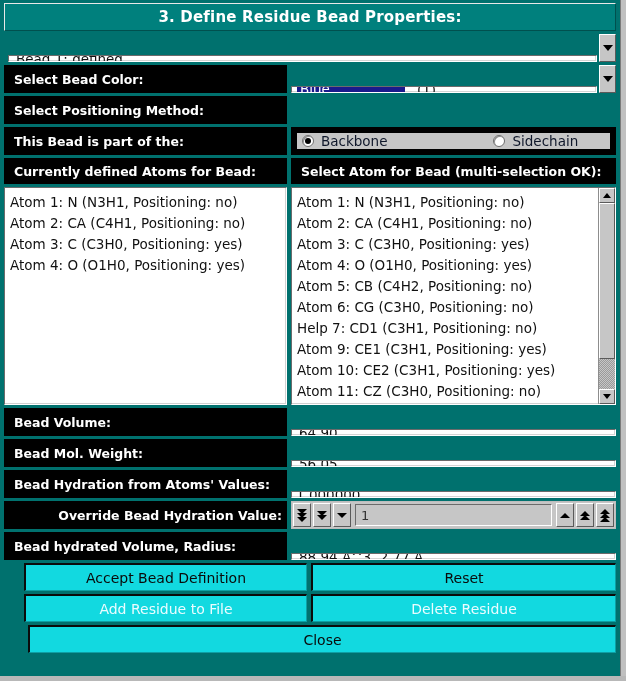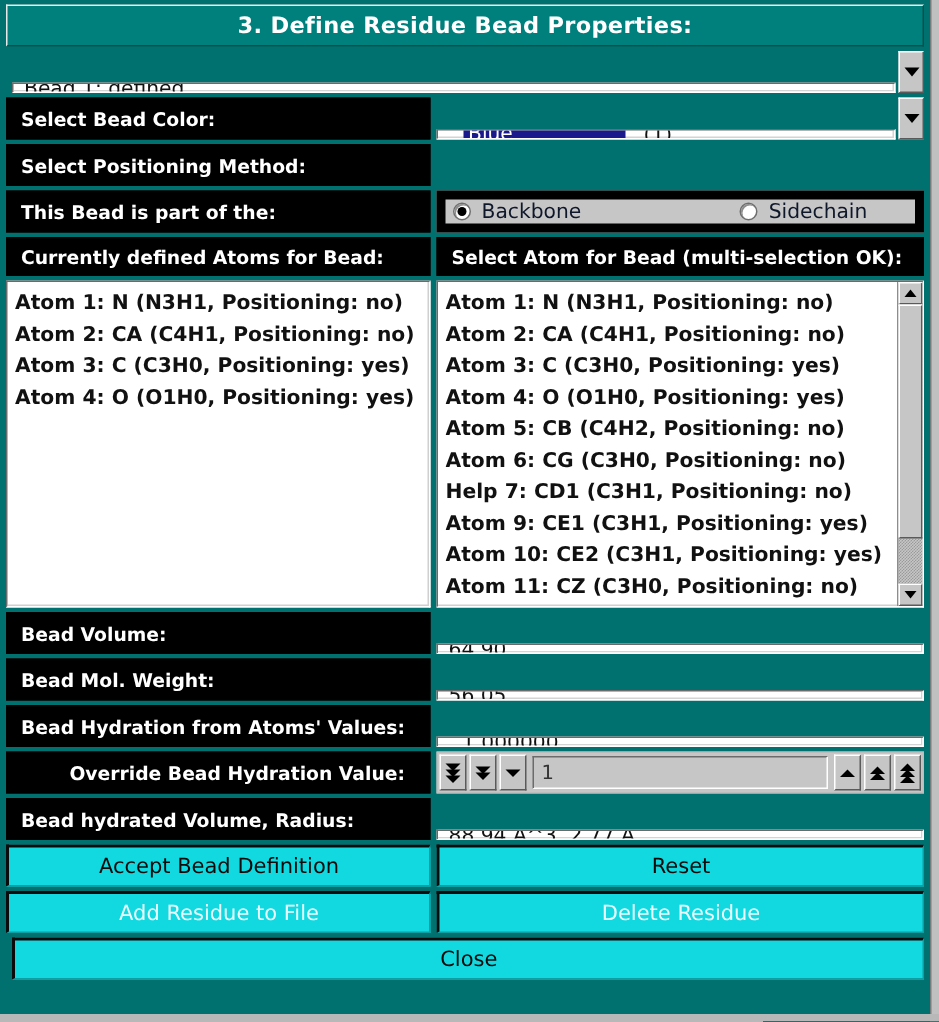--- a/index.html
+++ b/index.html
@@ -67,21 +67,21 @@
     color: #ffffff;
     font-weight: bold;
     font-size: 12.5px;
     display: flex;
     align-items: center;
     box-sizing: border-box;
     padding: 0 8px 0 9px;
     height: 28px;
     border: 1px solid #000000;
   }
-  .lbl.rightish { justify-content: flex-end; padding-right: 16px; text-align: center; }
+  .lbl.rightish { justify-content: flex-end; padding-right: 4px; text-align: center; }
   .lbl.hdr { justify-content: flex-start; }
 
   .gap { width: 4px; flex: 0 0 4px; }
 
   .fieldwrap {
     flex: 1 1 auto;
     display: flex;
     align-items: stretch;
     height: 28px;
     box-sizing: border-box;
@@ -99,21 +99,21 @@
     display: flex;
     align-items: center;
     padding-left: 7px;
     font-size: 13.5px;
     color: #111;
     box-sizing: border-box;
     overflow: hidden;
     white-space: nowrap;
     margin-top: 21px;
   }
-  .entry.flat { padding-left: 16px; }
+  .entry.flat { padding-left: 4px; }
 
   
   .optbtn {
     flex: 0 0 17px;
     width: 17px;
     margin-left: 2px;
     background: #c6c6c6;
     border-top: 1px solid #ffffff;
     border-left: 1px solid #ffffff;
     border-right: 1px solid #5a5a5a;
@@ -198,21 +198,20 @@
   .listbox {
     background: #ffffff;
     border-top: 1px solid #6b6b6b;
     border-left: 1px solid #6b6b6b;
     border-right: 1px solid #ffffff;
     border-bottom: 1px solid #ffffff;
     box-shadow: inset -1px -1px 0 #d0d0d0;
     box-sizing: border-box;
     overflow: hidden;
     padding: 4px 0 0 5px;
-    font-weight: bold;
   }
   .listbox.left { width: 283px; flex: 0 0 283px; }
   .listbox.right { flex: 1 1 auto; padding-right: 0; }
   .litem {
     font-size: 13.5px;
     color: #111;
     line-height: 21px;
     white-space: nowrap;
   }
   .right-inner { display: flex; height: 100%; box-sizing: border-box; }
@@ -310,21 +309,21 @@
     border-bottom: 1px solid #ffffff;
     display: flex; align-items: center;
     padding-left: 5px;
     font-size: 13px;
     color: #333;
     box-sizing: border-box;
     margin: 0 2px;
   }
 
   
-  .btnrow { display: flex; margin-top: 3px; }
+  .btnrow { display: flex; margin-top: 3px; margin-left: 20px; }
   .btn {
     height: 28px;
     background: #12d9e0;
     color: #0a0a0a;
     font-size: 14px;
     display: flex; align-items: center; justify-content: center;
     box-sizing: border-box;
     border-top: 2px solid #0b0b0b;
     border-left: 2px solid #0b0b0b;
     border-right: 1px solid #0e9fa4;

